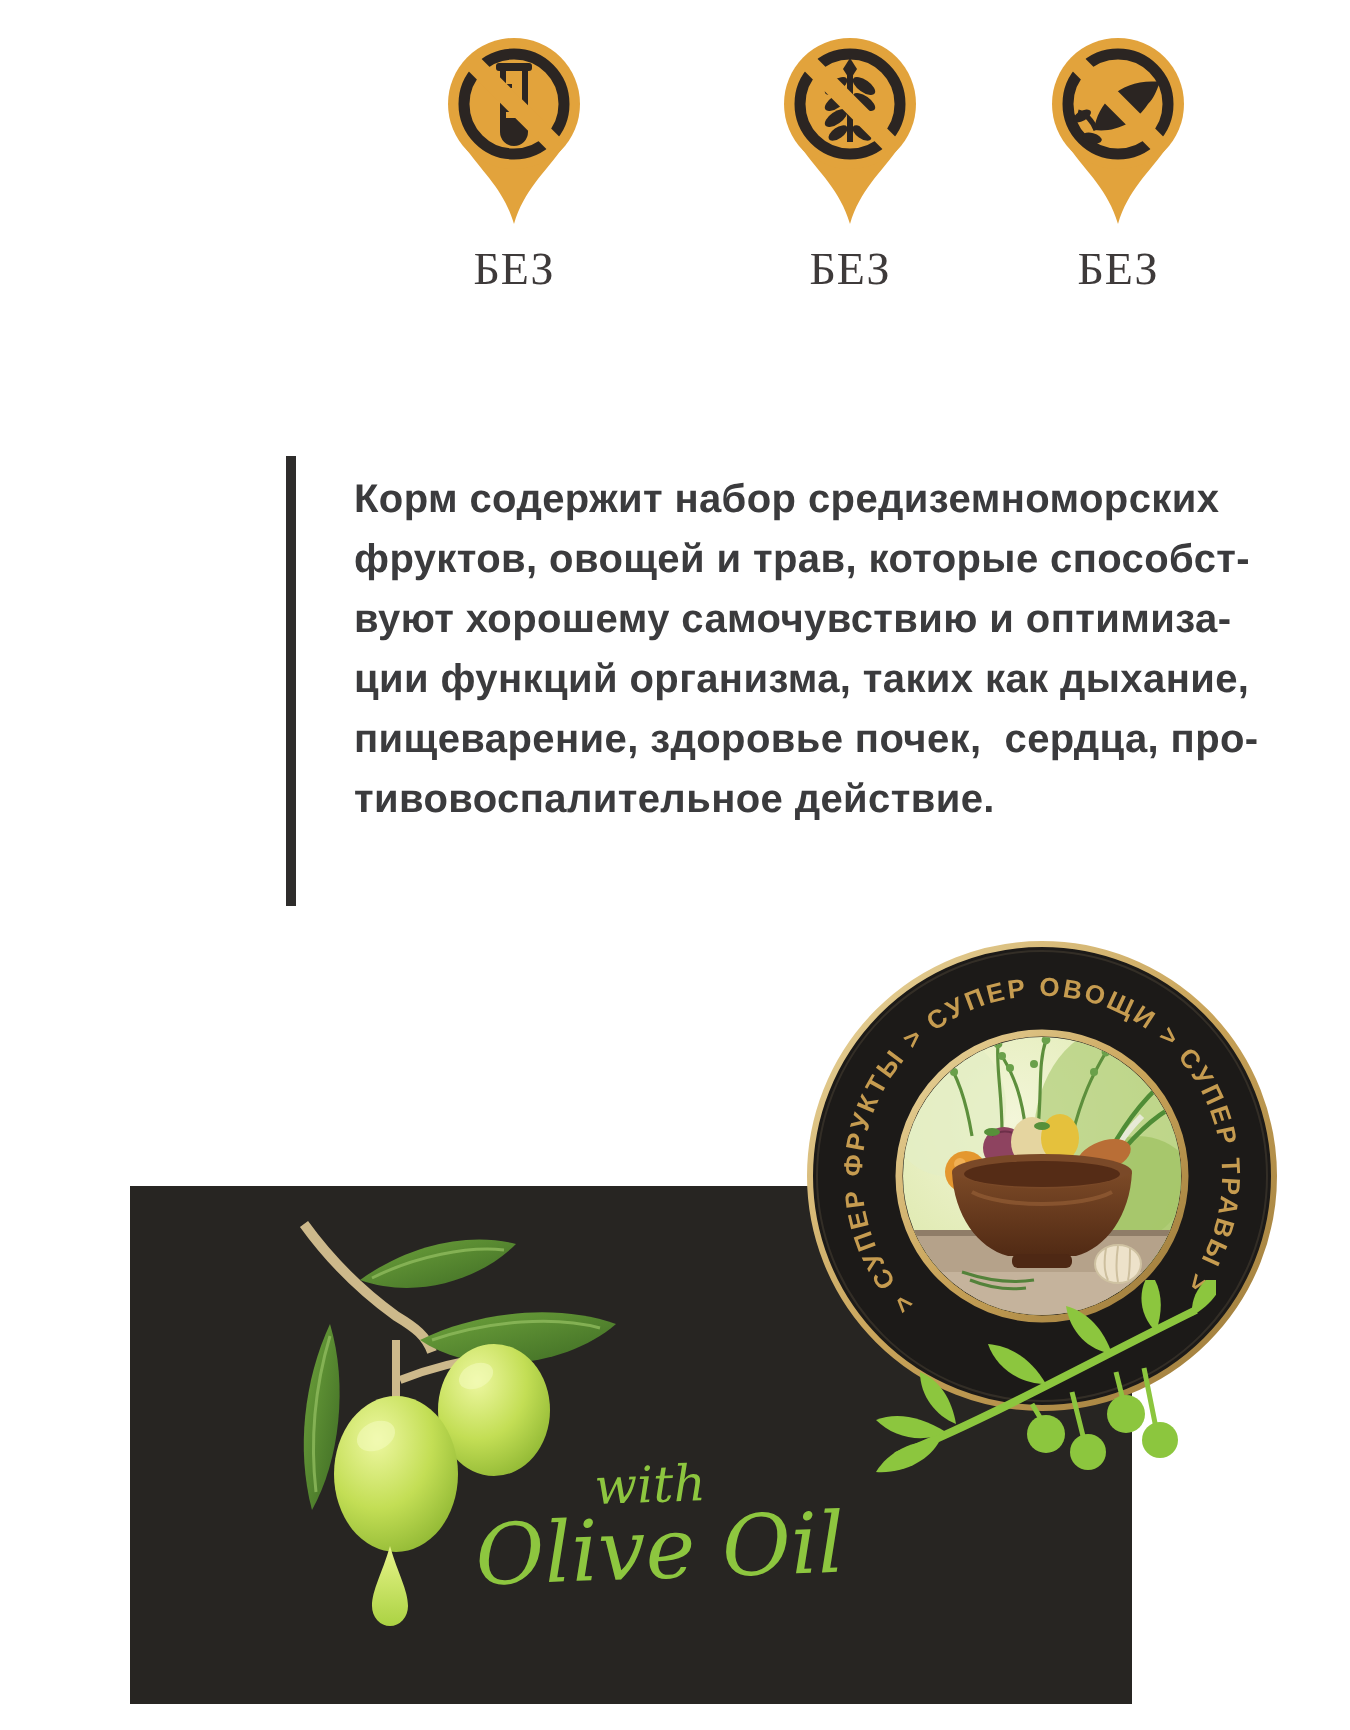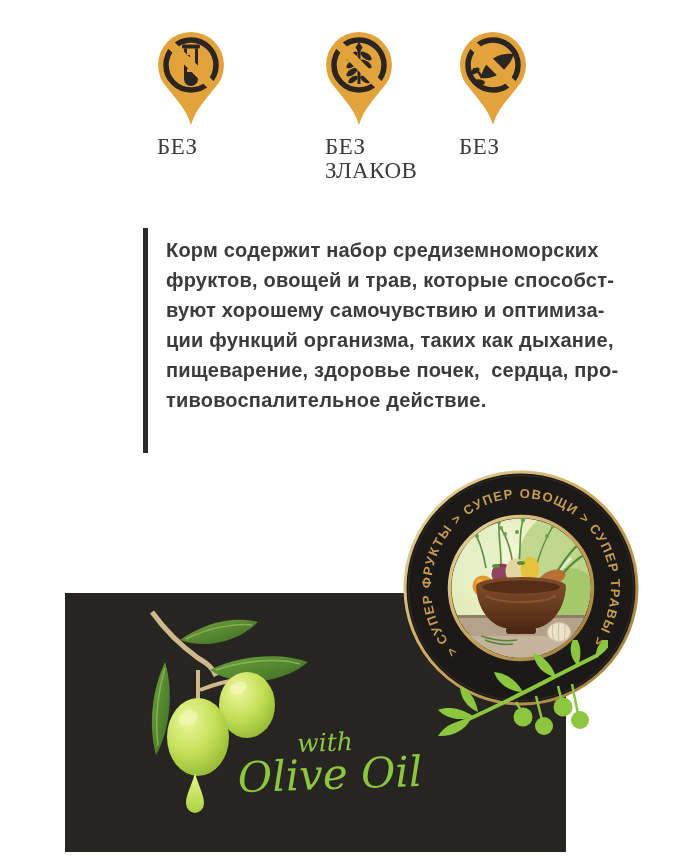--- a/index.html
+++ b/index.html
@@ -1,27 +1,27 @@
 <!DOCTYPE html>
 <html><head>
 <meta charset="utf-8">
 <style>
   html,body{margin:0;padding:0;background:#ffffff;}
   .canvas{position:relative;width:675px;height:865px;background:#ffffff;overflow:hidden;
           font-family:"Liberation Sans",sans-serif;}
 
   
-  .claim-col{position:absolute;top:31px;width:200px;}
+  .claim-col{position:absolute;top:18px;width:200px;text-align:center;}
   .claim-col .pin{display:inline-block;}
   .claim-label{margin-top:4px;font-family:"Liberation Serif",serif;font-size:23px;
                line-height:24px;color:#3E3A3A;letter-spacing:0.5px;}
 
   
   .desc-rule{position:absolute;left:143px;top:228px;width:5px;height:225px;background:#2E2C2B;}
-  .desc-text{position:absolute;left:166px;top:235px;width:462px;font-size:20px;font-weight:bold;
+  .desc-text{position:absolute;left:177px;top:235px;width:462px;font-size:20px;font-weight:bold;
              line-height:30px;color:#3B3B3D;letter-spacing:0.2px;white-space:pre-wrap;}
 
   
   .panel{position:absolute;left:65px;top:593px;width:501px;height:259px;background:#272522;z-index:1;}
   .olives-svg{position:absolute;left:110px;top:600px;z-index:2;}
   .with-text{position:absolute;left:245px;top:728px;width:160px;text-align:center;z-index:3;
              font-family:"DejaVu Serif",serif;font-style:italic;font-size:25px;color:#8DC63F;
              transform:rotate(-2deg);}
   .oliveoil-text{position:absolute;left:230px;top:750px;width:200px;text-align:center;z-index:3;
              font-family:"DejaVu Serif",serif;font-style:italic;font-size:42px;color:#8DC63F;
@@ -72,21 +72,20 @@
           <ellipse cx="41" cy="33" rx="6.5" ry="3" transform="rotate(35 41 33)"></ellipse>
           <ellipse cx="27" cy="41" rx="6.5" ry="3" transform="rotate(-35 27 41)"></ellipse>
           <ellipse cx="41" cy="41" rx="6.5" ry="3" transform="rotate(35 41 41)"></ellipse>
           <ellipse cx="28" cy="48.5" rx="5.5" ry="2.7" transform="rotate(-35 28 48.5)"></ellipse>
           <ellipse cx="40" cy="48.5" rx="5.5" ry="2.7" transform="rotate(35 40 48.5)"></ellipse>
         </g>
         <line x1="13" y1="13" x2="55" y2="55" stroke="#E2A33C" stroke-width="9"></line>
       </svg>
       <div class="claim-label">
         <div>БЕЗ</div>
-        <div>ЗЛАКОВ</div>
       </div>
     </div>
 
     <div class="claim-col" style="left:459px;">
       <svg class="pin" width="68" height="96" viewBox="0 0 68 96">
         <circle cx="34" cy="34" r="33" fill="#E2A33C"></circle>
         <path d="M9 55 C19 69 29 77 34 94 C39 77 49 69 59 55 C51 63 43 66.5 34 66.5 C25 66.5 17 63 9 55 Z" fill="#E2A33C"></path>
         <circle cx="34" cy="34" r="25" fill="none" stroke="#2B2522" stroke-width="5.5"></circle>
         <g fill="#2B2522">
           <path d="M22 47 C24 33 36 21 55 23 C53 28 52 31 49 34 C43 43 33 48.5 22 47 Z"></path>

